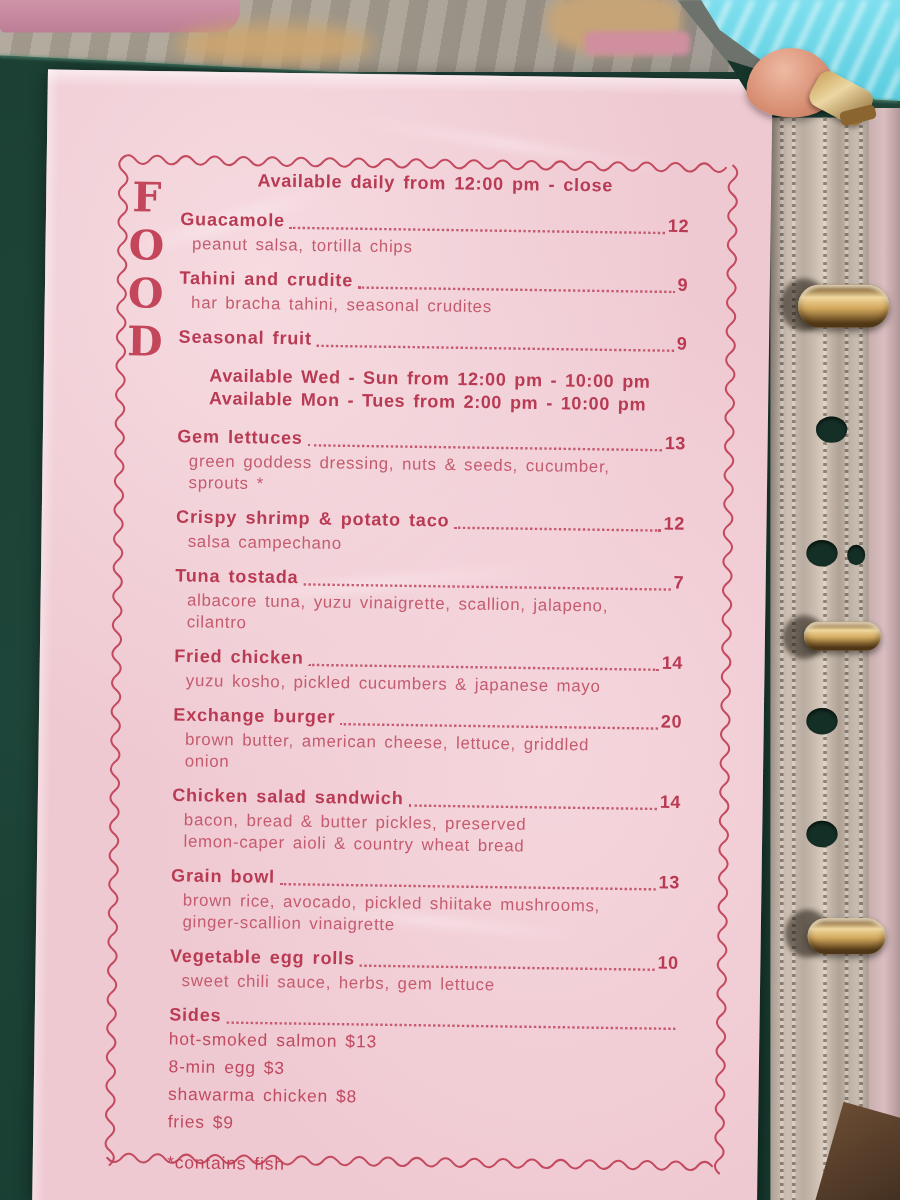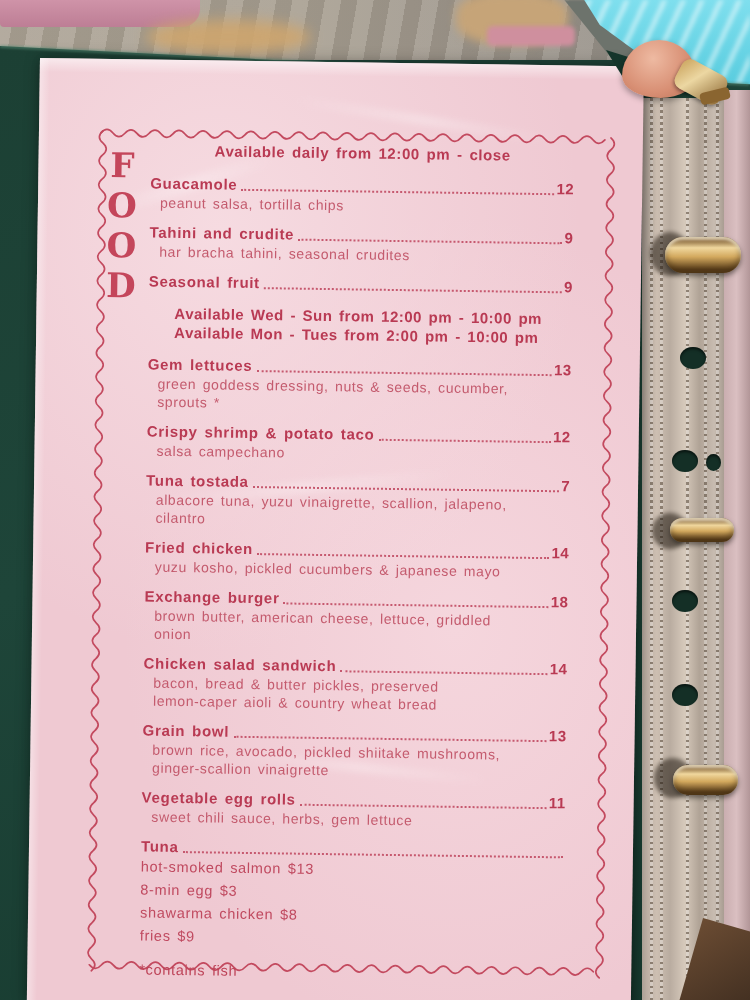--- a/index.html
+++ b/index.html
@@ -242,21 +242,21 @@
               <span class="dots"></span>
               <span class="pr">14</span>
             </div>
             <div class="desc">yuzu kosho, pickled cucumbers &amp; japanese mayo</div>
           </div>
 
           <div class="item">
             <div class="row">
               <span class="nm">Exchange burger</span>
               <span class="dots"></span>
-              <span class="pr">18</span>
+              <span class="pr">20</span>
             </div>
             <div class="desc">brown butter, american cheese, lettuce, griddled
 onion</div>
           </div>
 
           <div class="item">
             <div class="row">
               <span class="nm">Chicken salad sandwich</span>
               <span class="dots"></span>
               <span class="pr">14</span>
@@ -272,29 +272,29 @@
               <span class="pr">13</span>
             </div>
             <div class="desc">brown rice, avocado, pickled shiitake mushrooms,
 ginger-scallion vinaigrette</div>
           </div>
 
           <div class="item">
             <div class="row">
               <span class="nm">Vegetable egg rolls</span>
               <span class="dots"></span>
-              <span class="pr">11</span>
+              <span class="pr">10</span>
             </div>
             <div class="desc">sweet chili sauce, herbs, gem lettuce</div>
           </div>
         </div>
 
       <div class="sides-block">
         <div class="row">
-          <span class="nm">Tuna</span>
+          <span class="nm">Sides</span>
           <span class="dots"></span>
         </div>
         <div>
 
         <div class="side-line">hot-smoked salmon $13</div>
             <div class="side-line">8-min egg $3</div>
             <div class="side-line">shawarma chicken $8</div>
             <div class="side-line">fries $9</div>
           </div>
       </div>

